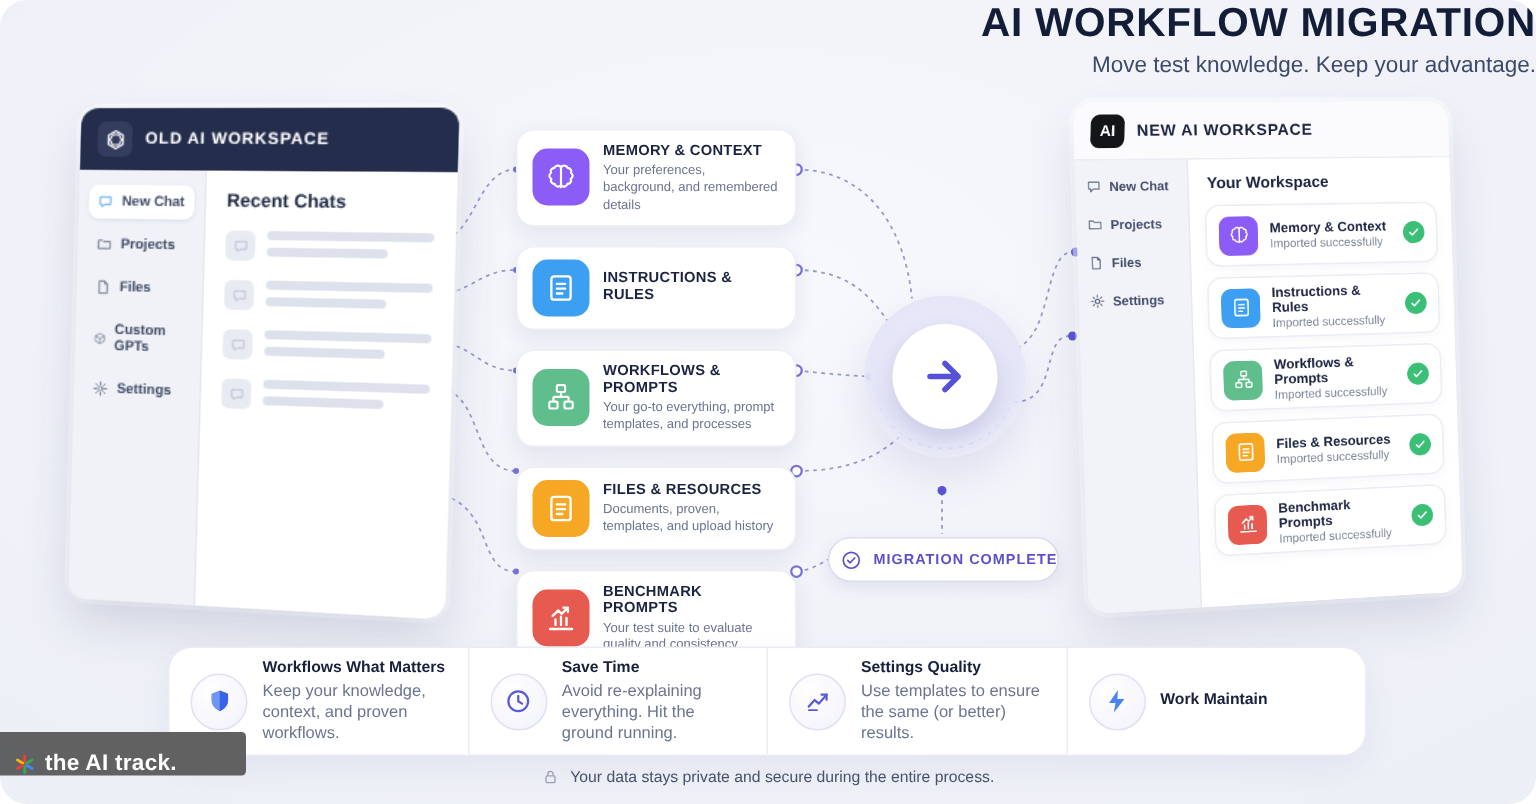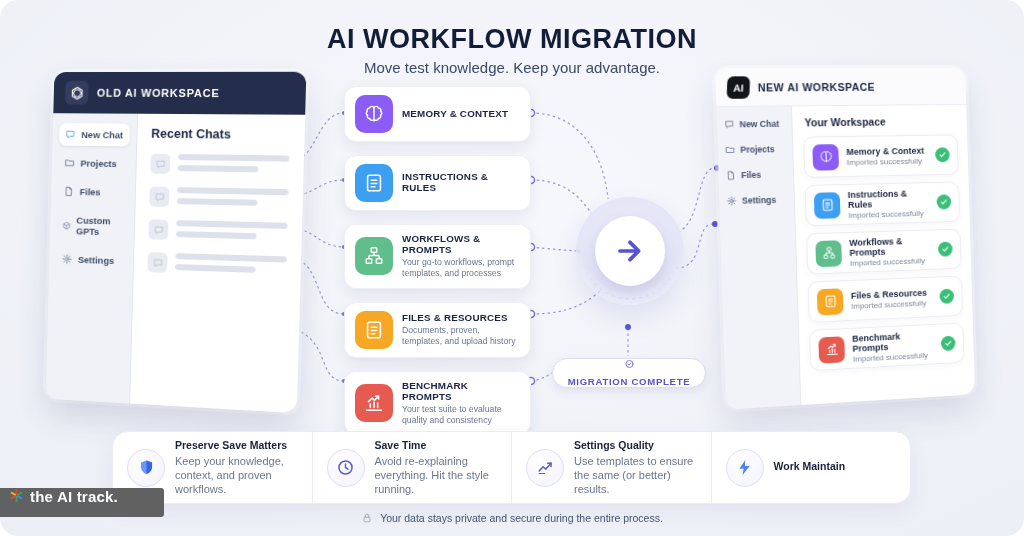--- a/index.html
+++ b/index.html
@@ -1,21 +1,21 @@
 <!DOCTYPE html>
 <html><head>
 <meta charset="utf-8">
 <style>
   * { margin:0; padding:0; box-sizing:border-box; }
   html,body { background:#fff; font-family:"Liberation Sans", sans-serif; }
   #canvas{ position:relative; width:1024px; height:536px; overflow:hidden; border-radius:18px;
     background:radial-gradient(120% 130% at 50% 35%, #f7f8fc 0%, #eef0f7 55%, #e9ebf4 100%); }
 
   
-  .hdr{ position:absolute; top:24px; left:0; width:100%; text-align:center; z-index:3; }
+  .hdr{ position:absolute; top:0; left:0; width:100%; text-align:right; z-index:3; }
   .hdr h1{ font-size:27px; font-weight:800; letter-spacing:.5px; color:#141d38; }
   .hdr p{ margin-top:4px; font-size:15px; color:#3c4969; }
 
   
   #wires{ position:absolute; inset:0; z-index:1; pointer-events:none; }
 
   
   #old-panel{ position:absolute; left:46px; top:72px; width:254px; height:334px; z-index:2;
     background:#fff; border-radius:14px; transform:perspective(800px) rotateY(-8deg) rotate(1.6deg);
     box-shadow:0 16px 32px rgba(50,60,110,.16), 0 0 0 3px rgba(255,255,255,.5); }
@@ -46,21 +46,21 @@
   
   .hub-glow{ position:absolute; left:576px; top:197px; width:108px; height:108px; border-radius:50%; z-index:2;
     background:radial-gradient(circle at 50% 42%, #ececfa 0%, #e4e5f6 60%, rgba(228,229,246,0) 100%);
     box-shadow:0 12px 26px rgba(90,90,180,.14); }
   .hub-white{ position:absolute; left:595px; top:216px; width:70px; height:70px; border-radius:50%; background:#fff; z-index:2;
     box-shadow:0 6px 14px rgba(80,80,160,.18); display:flex; align-items:center; justify-content:center; color:#5551d8; }
 
   
   #badge{ position:absolute; left:552px; top:358px; width:154px; height:30px; border-radius:15px; z-index:2;
     background:#fff; border:1px solid #dcdded; box-shadow:0 4px 10px rgba(70,70,140,.10);
-    display:flex; align-items:center; justify-content:flex-end; gap:7px; color:#5b50c8;flex-direction:column; }
+    display:flex; align-items:center; justify-content:flex-end; gap:7px; color:#5b50c8; }
   #badge span{ font-size:9.6px; font-weight:800; letter-spacing:.7px; }
 
   
   #new-panel{ position:absolute; left:722px; top:68px; width:252px; height:334px; z-index:2;
     background:#fff; border-radius:14px; transform:perspective(800px) rotateY(8deg) rotate(-1.8deg);
     box-shadow:0 16px 32px rgba(50,60,110,.14), 0 0 0 3px rgba(255,255,255,.5); }
   .new-header{ height:38px; background:#fbfbfd; border-bottom:1px solid #ebedf4; border-radius:14px 14px 0 0;
     display:flex; align-items:center; gap:8px; padding:0 11px; }
   .ai-logo{ width:22px; height:22px; background:#141519; border-radius:6px; color:#fff; font-size:10px; font-weight:800;
     display:flex; align-items:center; justify-content:center; transform:skewX(-4deg); }
@@ -90,21 +90,21 @@
   .b-title{ font-size:10.5px; font-weight:800; color:#18213c; margin-bottom:3px; }
   .b-desc{ font-size:11px; color:#6b7590; line-height:1.3; max-width:152px; }
 
   
   #footer{ position:absolute; left:0; top:512px; width:100%; display:flex; align-items:center; justify-content:center; gap:7px;
     font-size:10.5px; color:#46516b; z-index:2; }
   #footer .ic{ color:#99a0b4; }
 
   
   #watermark{ position:absolute; left:0; top:488px; width:164px; height:29px; background:rgba(88,88,90,.95);
-    display:flex; align-items:flex-start; gap:6px; padding:0 9px; z-index:4; border-radius:0 3px 3px 0; }
+    display:flex; align-items:flex-end; gap:6px; padding:0 9px; z-index:4; border-radius:0 3px 3px 0; }
   #watermark span{ color:#fff; font-size:15px; font-weight:800; letter-spacing:.2px; }
 
   .ic{ display:block; }
 </style>
 </head>
 <body>
 
 <svg width="0" height="0" style="position:absolute">
   <defs>
     <g id="i-chat">
@@ -327,41 +327,42 @@
 
   <div id="cards">
     <div class="mcard">
       <div class="mcard-icon" style="background-color: rgb(139, 92, 246);">
           <svg class="ic" width="22" height="22" viewBox="0 0 24 24">
             <use href="#i-brain"></use>
           </svg>
         </div>
       <div>
           <div class="mcard-title">MEMORY &amp; CONTEXT</div>
+        <div class="mcard-desc">Your preferences, background, and remembered details</div>
         </div>
     </div>
     <div class="mcard">
       <div class="mcard-icon" style="background-color: rgb(61, 159, 242);">
           <svg class="ic" width="22" height="22" viewBox="0 0 24 24">
             <use href="#i-doc"></use>
           </svg>
         </div>
       <div>
           <div class="mcard-title">INSTRUCTIONS &amp; RULES</div>
         </div>
     </div>
     <div class="mcard">
       <div class="mcard-icon" style="background-color: rgb(95, 190, 139);">
           <svg class="ic" width="22" height="22" viewBox="0 0 24 24">
             <use href="#i-sitemap"></use>
           </svg>
         </div>
       <div>
           <div class="mcard-title">WORKFLOWS &amp; PROMPTS</div>
-        <div class="mcard-desc">Your go-to workflows, prompt templates, and processes</div>
+        <div class="mcard-desc">Your go-to everything, prompt templates, and processes</div>
         </div>
     </div>
     <div class="mcard">
       <div class="mcard-icon" style="background-color: rgb(246, 167, 35);">
           <svg class="ic" width="22" height="22" viewBox="0 0 24 24">
             <use href="#i-doc"></use>
           </svg>
         </div>
       <div>
           <div class="mcard-title">FILES &amp; RESOURCES</div>
@@ -514,33 +515,33 @@
   </div>
 
   <div id="benefits">
     <div class="benefit">
       <div class="b-icon">
           <svg class="ic" width="19" height="19" viewBox="0 0 24 24">
             <use href="#i-shield"></use>
           </svg>
         </div>
       <div>
-          <div class="b-title">Preserve Save Matters</div>
+          <div class="b-title">Workflows What Matters</div>
         <div class="b-desc">Keep your knowledge, context, and proven workflows.</div>
         </div>
     </div>
     <div class="benefit">
       <div class="b-icon">
           <svg class="ic" width="19" height="19" viewBox="0 0 24 24">
             <use href="#i-clock"></use>
           </svg>
         </div>
       <div>
           <div class="b-title">Save Time</div>
-        <div class="b-desc">Avoid re-explaining everything. Hit the style running.</div>
+        <div class="b-desc">Avoid re-explaining everything. Hit the ground running.</div>
         </div>
     </div>
     <div class="benefit">
       <div class="b-icon">
           <svg class="ic" width="19" height="19" viewBox="0 0 24 24">
             <use href="#i-trend"></use>
           </svg>
         </div>
       <div>
           <div class="b-title">Settings Quality</div>

